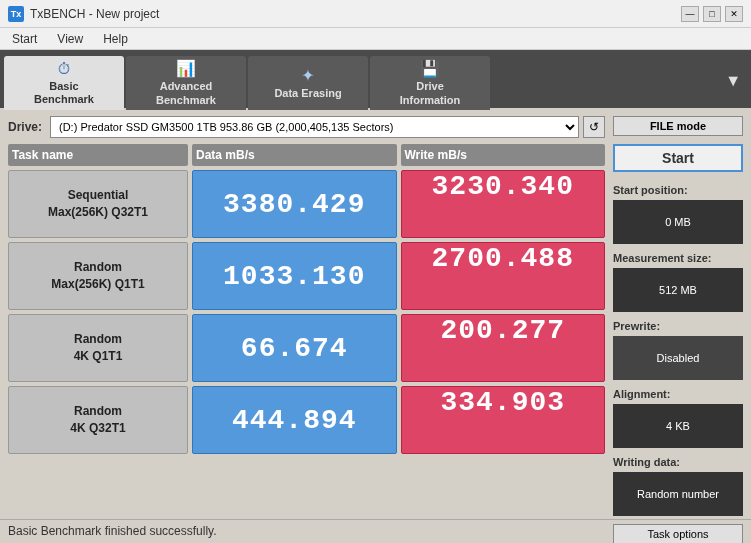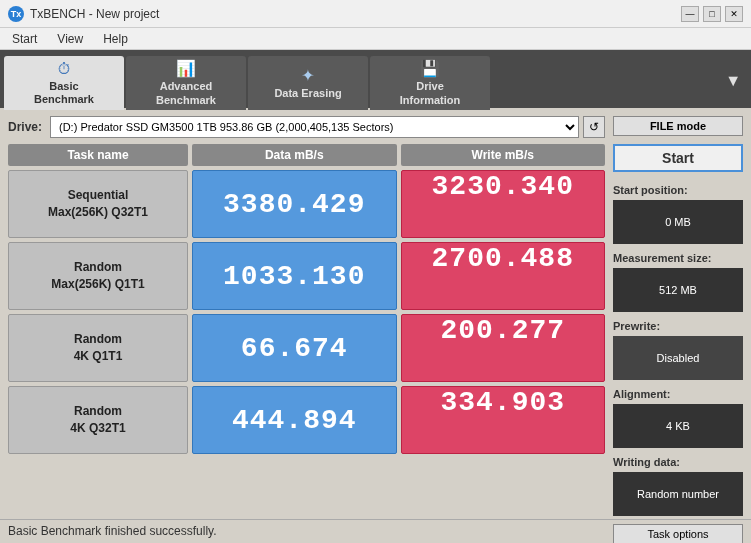--- a/index.html
+++ b/index.html
@@ -24,21 +24,21 @@
     }
     .title-bar-left {
       display: flex;
       align-items: center;
       gap: 6px;
     }
     .title-bar-icon {
       width: 16px;
       height: 16px;
       background: #2a7fd4;
-      border-radius: 8px;
+      border-radius: 2px;
       display: flex;
       align-items: center;
       justify-content: center;
       color: white;
       font-size: 9px;
       font-weight: bold;
     }
     .title-bar-title {
       font-size: 12px;
       color: #333;
@@ -195,21 +195,21 @@
     .bench-header {
       display: grid;
       grid-template-columns: 180px 1fr 1fr;
       gap: 4px;
     }
     .bench-header-cell {
       background: #888;
       color: white;
       font-weight: bold;
       font-size: 12px;
-      text-align: center;
+      text-align: left;
       padding: 4px;
       border-radius: 2px;
     }
     .bench-row {
       display: grid;
       grid-template-columns: 180px 1fr 1fr;
       gap: 4px;
       height: 68px;
     }
     .bench-name-cell {

